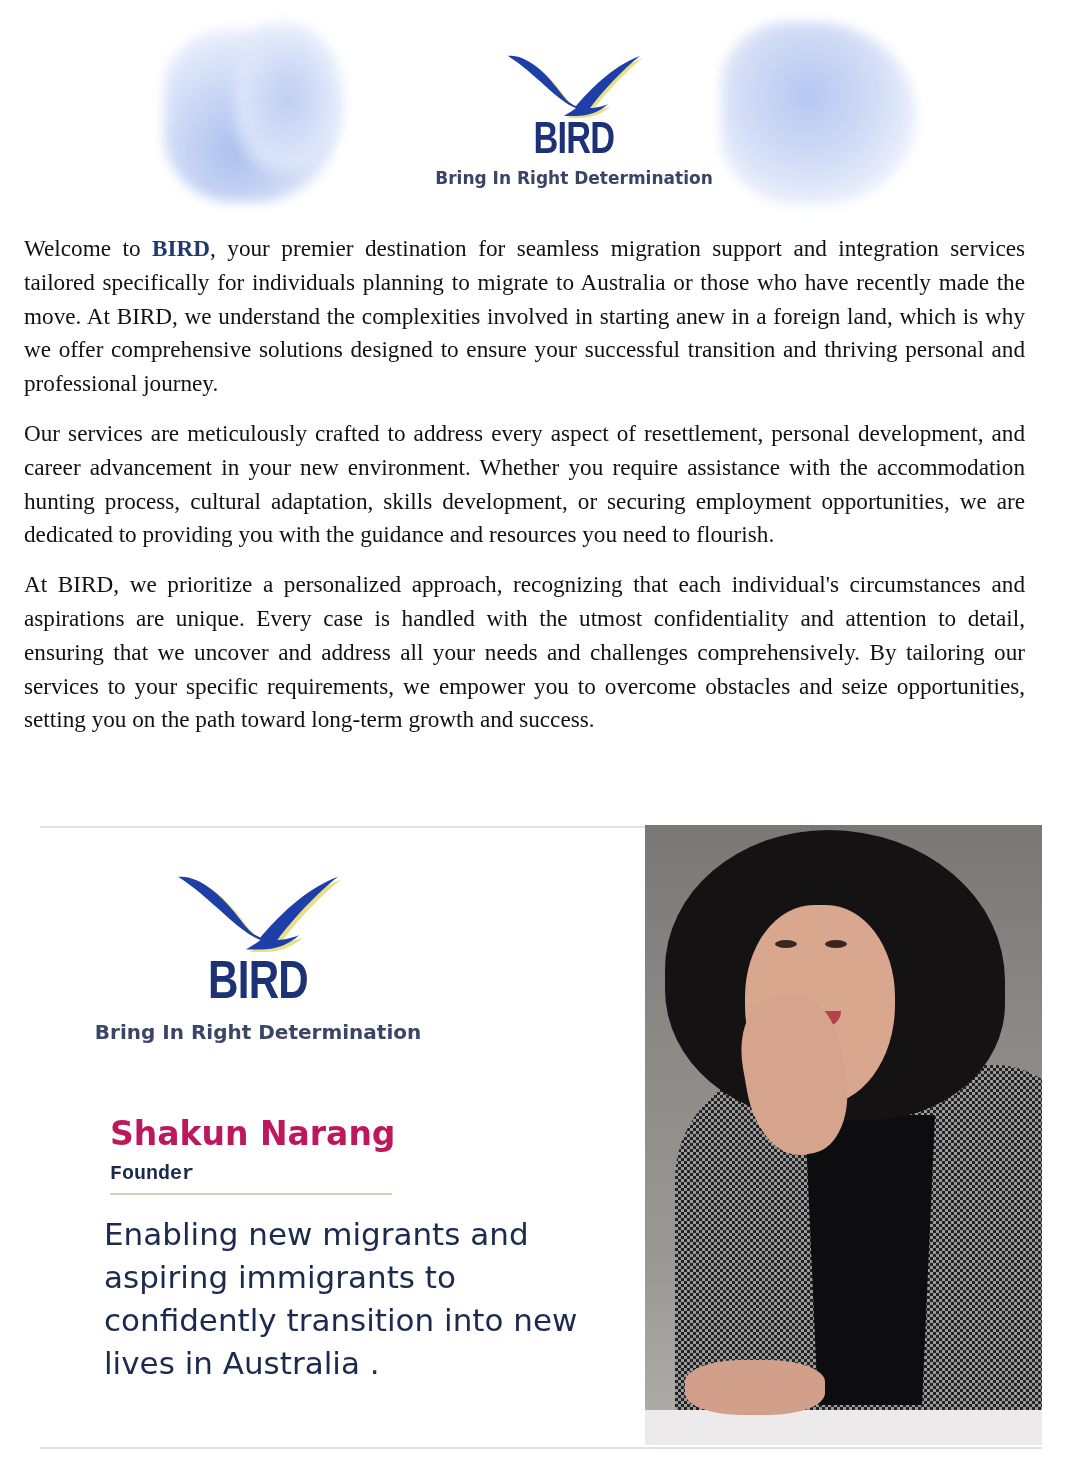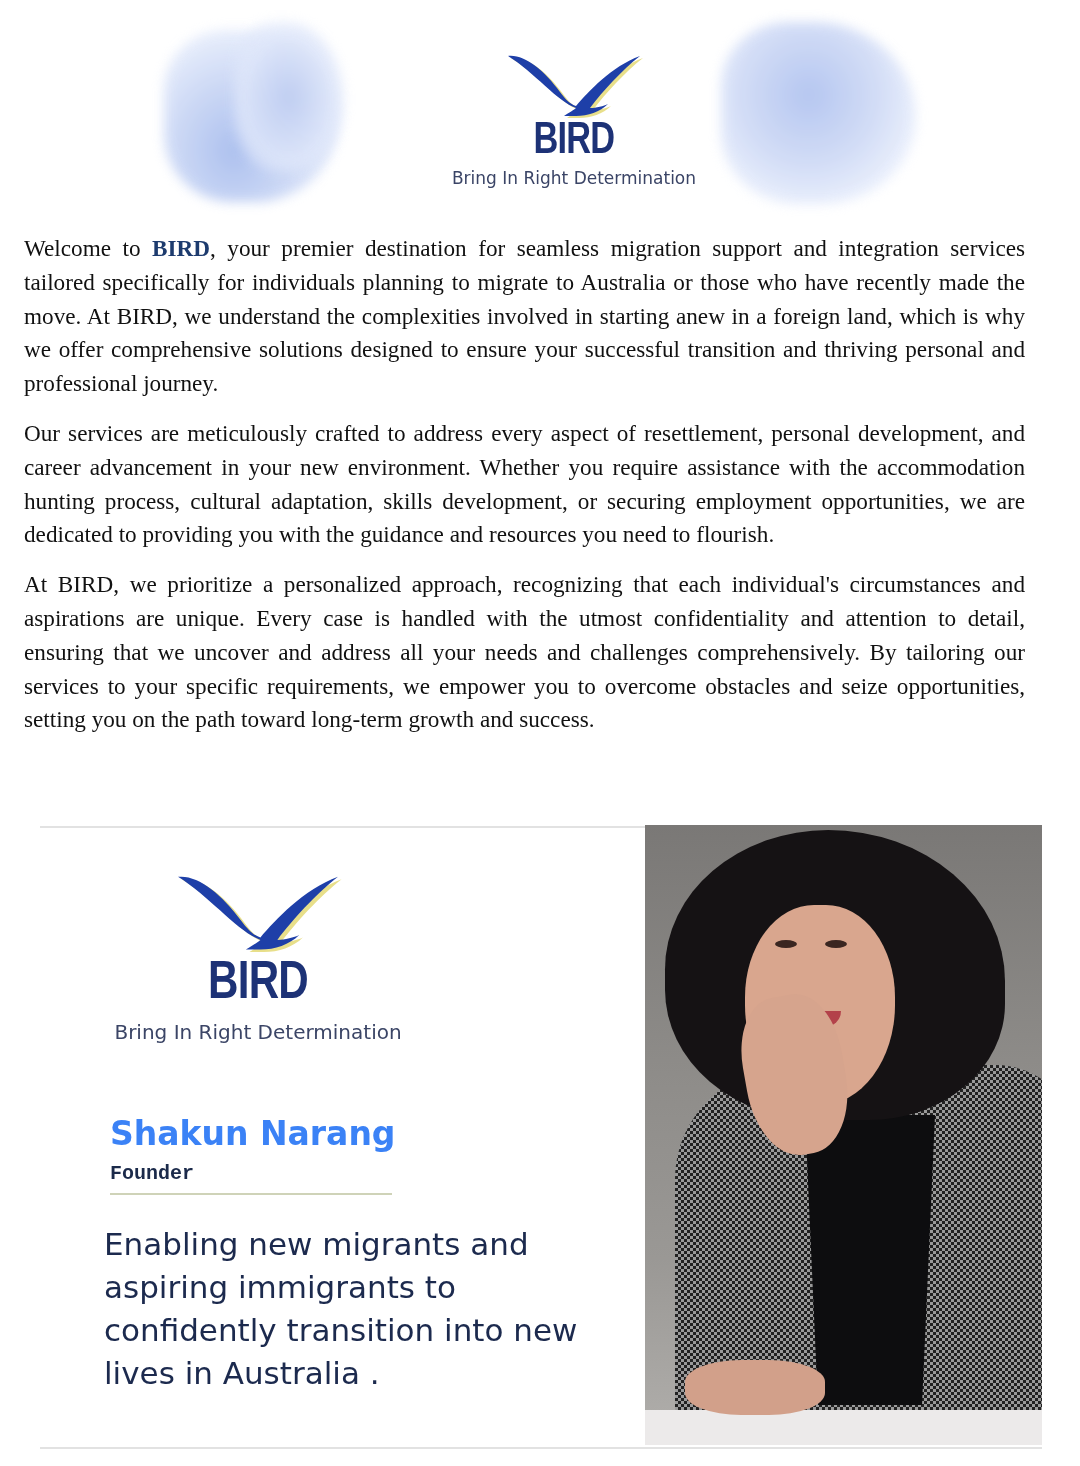--- a/index.html
+++ b/index.html
@@ -11,40 +11,40 @@
     .ink-left { left: 0; top: 8px; width: 175px; height: 172px;
       background: radial-gradient(ellipse at 40% 70%, #9fb6ec 0%, #c5d3f4 40%, #e4ebfb 70%, rgba(255,255,255,0) 100%); }
     .ink-left2 { left: 70px; top: 0; width: 110px; height: 150px;
       background: radial-gradient(ellipse at 50% 50%, #bccbf1 0%, #dfe7fa 60%, rgba(255,255,255,0) 100%); }
     .ink-right { right: 0; top: 0; width: 195px; height: 182px;
       background: radial-gradient(ellipse at 45% 40%, #a9bdee 0%, #cbd7f5 45%, #e8eefc 75%, rgba(255,255,255,0) 100%); }
 
     .logo { position: absolute; display: flex; flex-direction: column; align-items: center; }
     .logo-top { left: 280px; top: 30px; width: 260px; }
     .logo-wordmark { font-family: "Liberation Sans", sans-serif; font-weight: bold; color: #1d3276; letter-spacing: -1px; transform: scaleX(0.78); line-height: 1; }
-    .logo-tagline { font-family: "DejaVu Sans", sans-serif; color: #3a4466; white-space: nowrap; }
+    .logo-tagline { font-family: "DejaVu Sans", sans-serif; color: #3a4466; white-space: nowrap; font-weight: bold; }
     .logo-top .logo-wordmark { font-size: 44px; margin-top: -2px; }
     .logo-top .logo-tagline { font-size: 17px; margin-top: 8px; }
 
     
     .body-text { position: absolute; left: 24px; top: 232px; width: 1001px; font-size: 23.2px; line-height: 33.8px; text-align: justify; }
     .body-text p { margin: 0 0 16px 0; }
     .bird-strong { color: #1d3b6e; font-weight: bold; }
 
     
     .card-top-line { position: absolute; left: 40px; top: 826px; width: 1002px; height: 2px; background: #e2e2e2; }
     .card-bottom-line { position: absolute; left: 40px; top: 1447px; width: 1002px; height: 2px; background: #e2e2e2; }
     .logo-card { left: 98px; top: 872px; width: 320px; }
     .logo-card .logo-wordmark { font-size: 54px; margin-top: 0px; }
     .logo-card .logo-tagline { font-size: 20px; margin-top: 14px; color: #3b4566; }
 
-    .founder-name { position: absolute; left: 110px; top: 1114px; font-family: "DejaVu Sans", sans-serif; font-weight: bold; font-size: 33px; color: #3b82f6; }
+    .founder-name { position: absolute; left: 110px; top: 1114px; font-family: "DejaVu Sans", sans-serif; font-weight: bold; font-size: 33px; color: #be185d; }
     .founder-role { position: absolute; left: 110px; top: 1162px; font-family: Liberation Mono, monospace; font-weight: bold; font-size: 20px; color: #1b2a4a; }
     .founder-rule { position: absolute; left: 110px; top: 1193px; width: 282px; height: 2px; background: #cfd3b8; }
-    .founder-quote { position: absolute; left: 104px; top: 1213px; width: 500px; font-family: "DejaVu Sans", sans-serif; font-size: 31px; line-height: 43px; color: #1c2a4e; margin-top: 10px; }
+    .founder-quote { position: absolute; left: 104px; top: 1213px; width: 500px; font-family: "DejaVu Sans", sans-serif; font-size: 31px; line-height: 43px; color: #1c2a4e; }
 
     
     .photo { position: absolute; left: 645px; top: 825px; width: 397px; height: 620px; overflow: hidden;
       background: linear-gradient(180deg, #7a7876 0%, #8e8c89 40%, #9a9895 70%, #b1afac 100%); }
     .photo .hair { position: absolute; left: 20px; top: 5px; width: 340px; height: 290px; background: #151214; border-radius: 48% 52% 40% 45%; }
     .photo .face { position: absolute; left: 100px; top: 80px; width: 150px; height: 200px; background: #d9a68e; border-radius: 46% 46% 50% 50%; }
     .photo .eye { position: absolute; top: 115px; width: 22px; height: 8px; background: #3a2621; border-radius: 50%; }
     .photo .eye.l { left: 130px; } .photo .eye.r { left: 180px; }
     .photo .lips { position: absolute; left: 148px; top: 186px; width: 48px; height: 16px; background: #b3424a; border-radius: 0 0 30px 30px; }
     .photo .hand { position: absolute; left: 100px; top: 170px; width: 100px; height: 160px; background: #d6a48d; border-radius: 40% 40% 45% 45%; transform: rotate(-10deg); }

